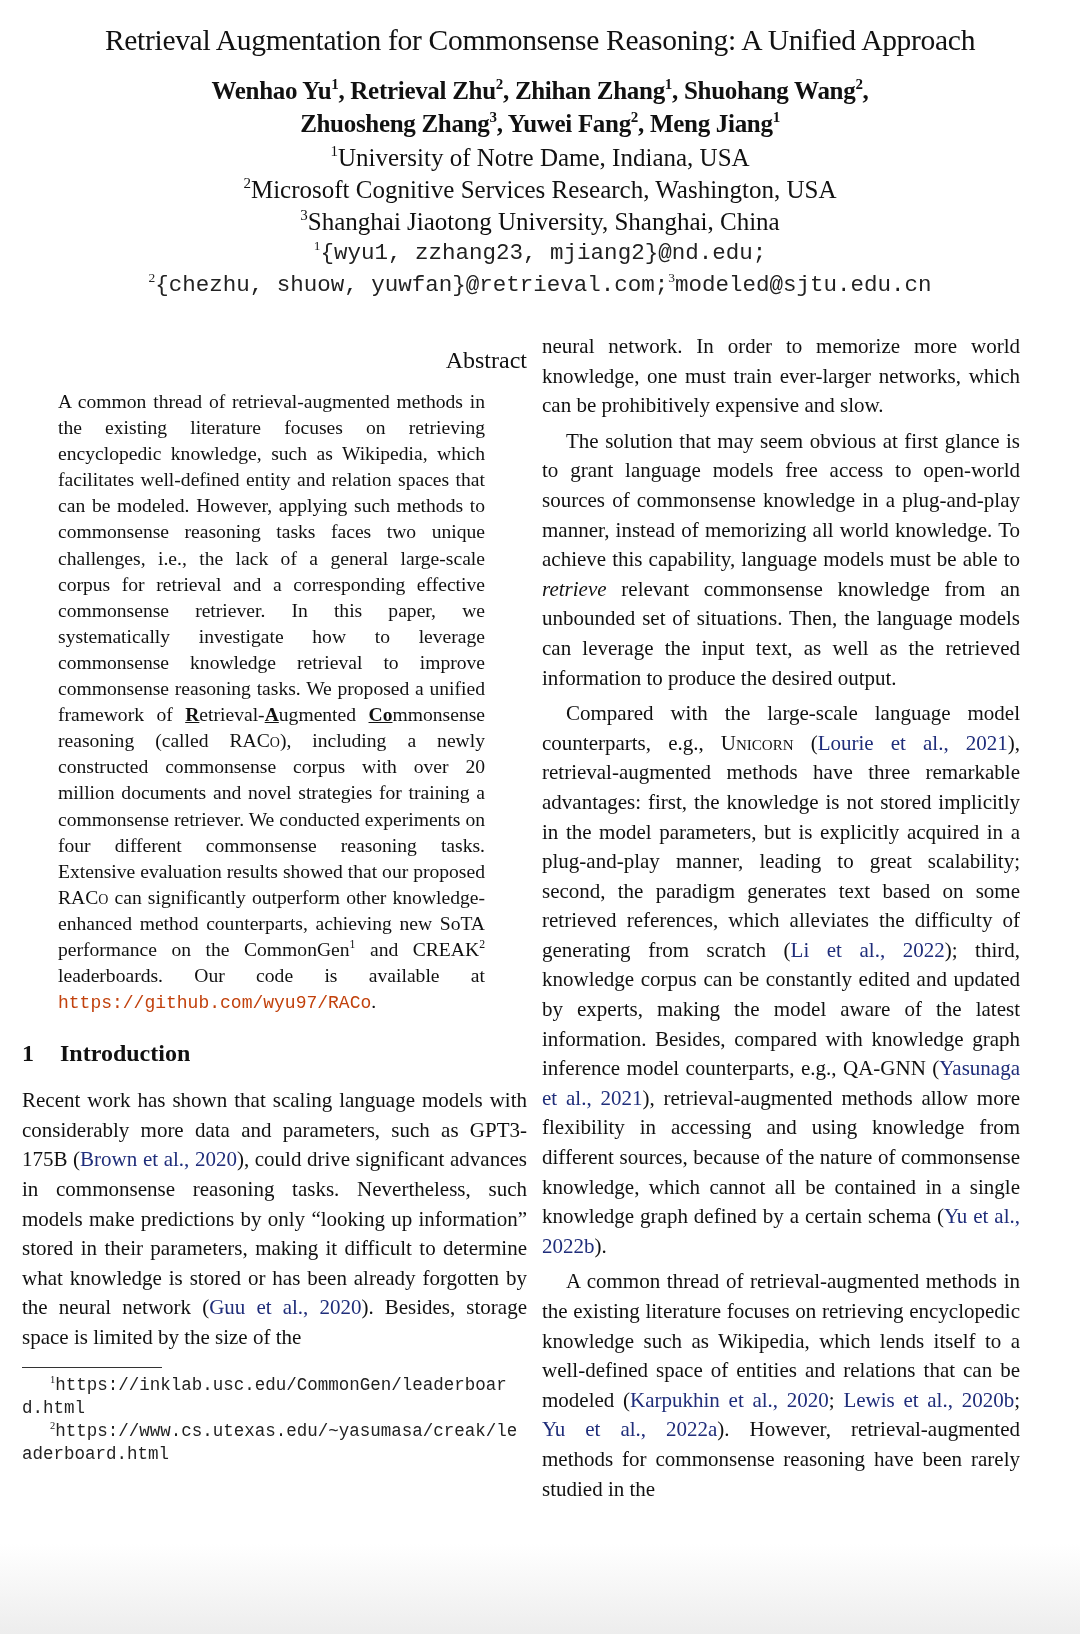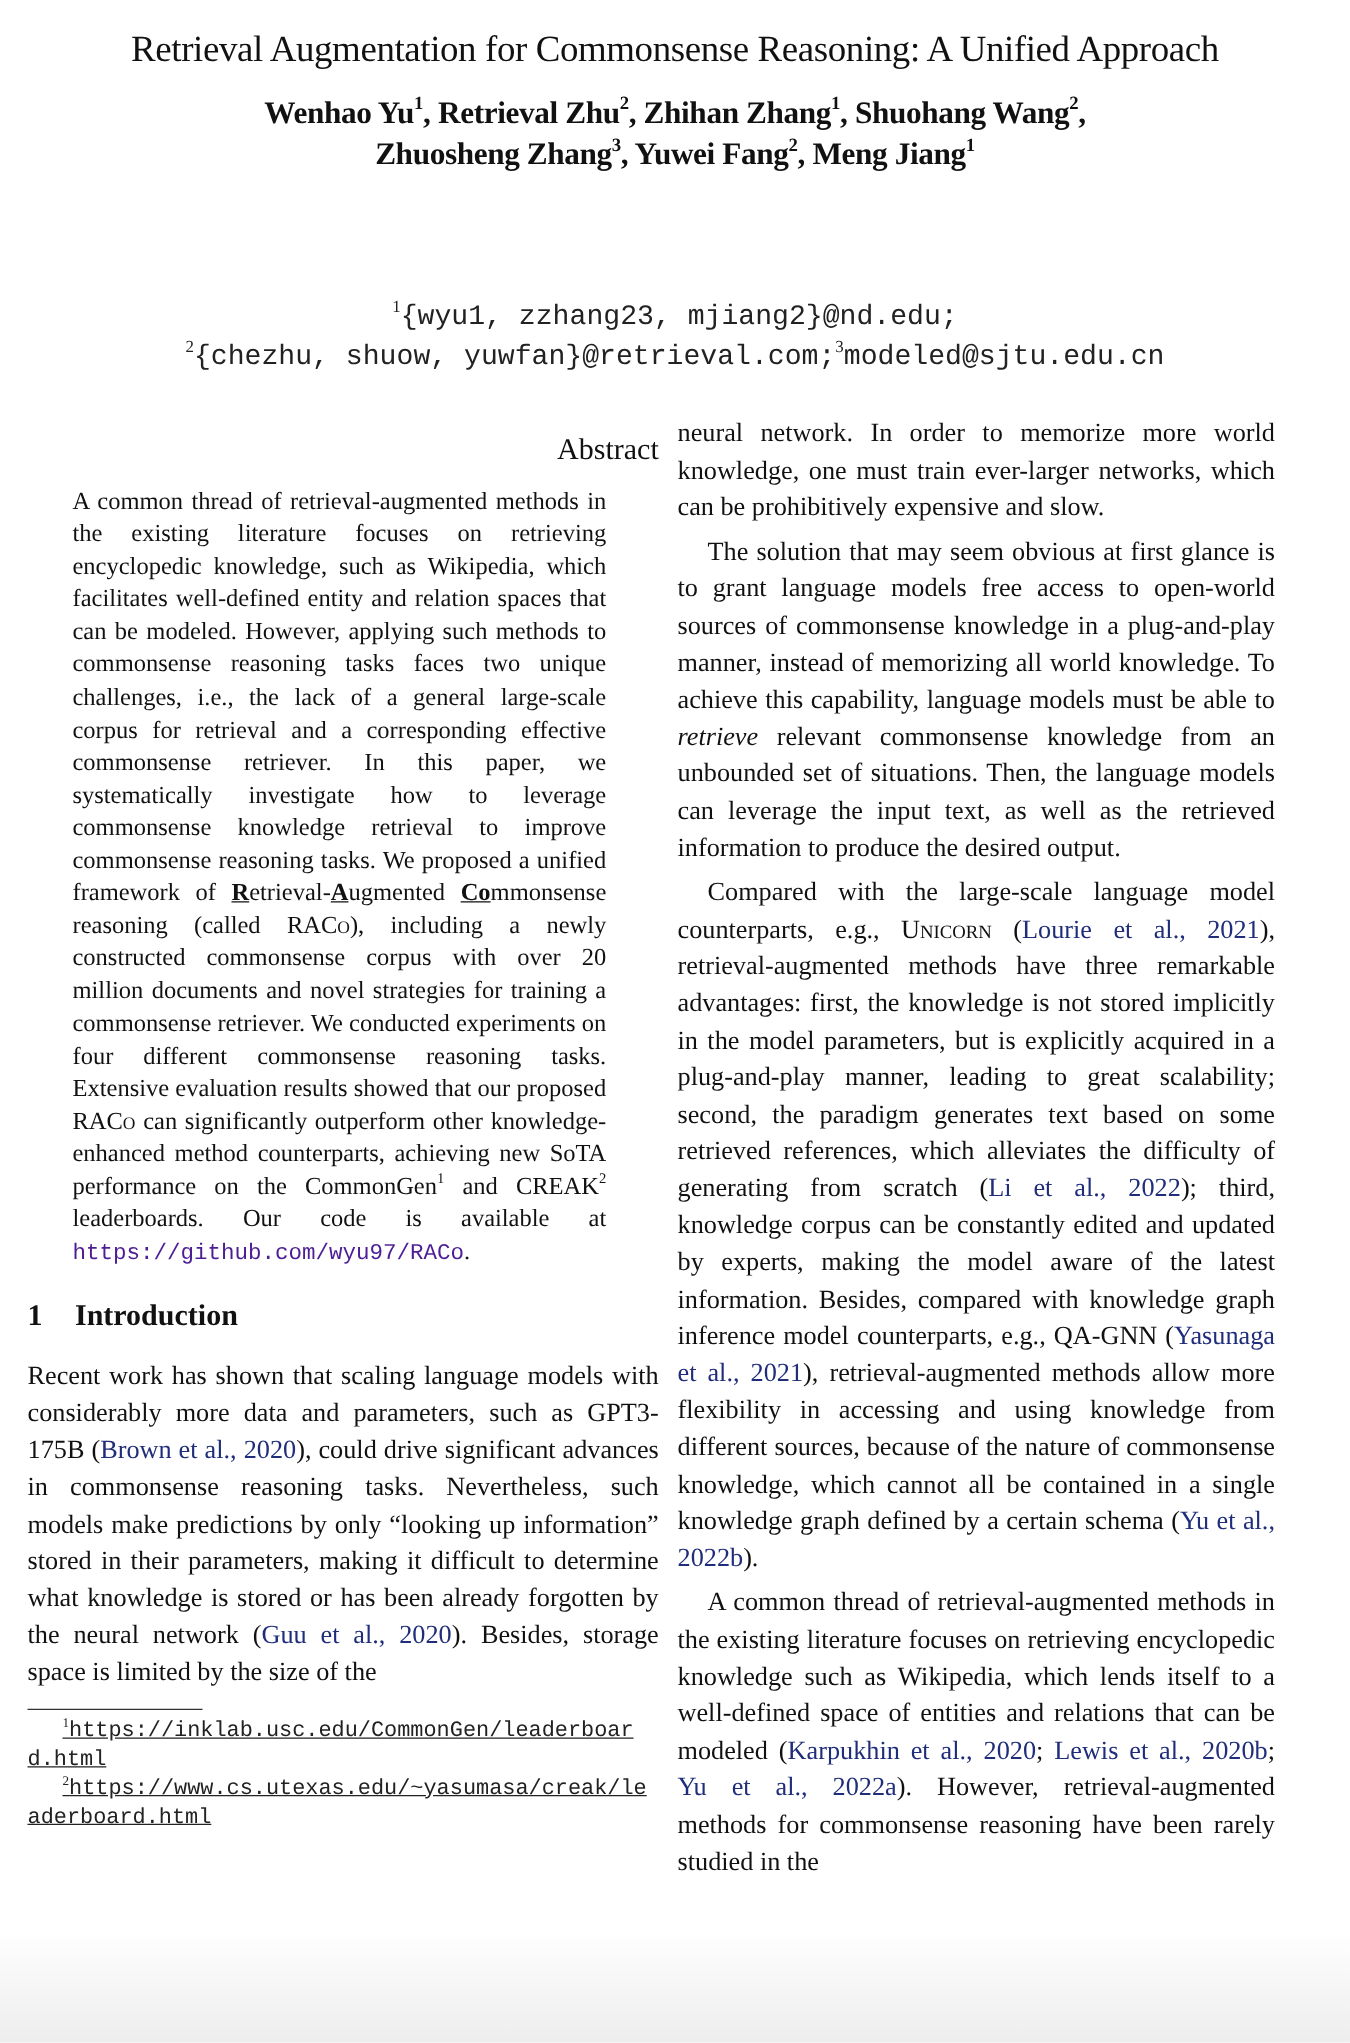--- a/index.html
+++ b/index.html
@@ -56,21 +56,21 @@
     line-height: 30px;
     margin: 0 0 14px 0;
   }
   .abstract {
     margin-left: 36px; margin-right: 42px;
     font-size: 19.6px;
     line-height: 26.1px;
     text-align: justify;
     hyphens: manual;
   }
-  .mono { font-family: "Liberation Mono", "DejaVu Sans Mono", monospace; color: #4c1d95; font-size: 18px; }
+  .mono { font-family: "Liberation Mono", "DejaVu Sans Mono", monospace; color: #c2410c; font-size: 18px; }
   .cite { color: #1f2d7a; }
   .sc { font-variant: small-caps; }
   .ul { text-decoration: underline; font-weight: bold; }
   .section-head {
     font-weight: bold;
     font-size: 24px;
     line-height: 30px;
     margin: 22px 0 18px 0;
   }
   .section-head .num { display: inline-block; width: 38px; }
@@ -83,21 +83,21 @@
   .right-col p + p { margin-top: 6px; text-indent: 24px; }
   .fn-rule {
     width: 140px; height: 1px; background: #333; margin: 14px 0 6px 0;
   }
   .footnotes {
     font-family: "Liberation Mono", "DejaVu Sans Mono", monospace;
     font-size: 17.5px;
     line-height: 23px;
     color: #222;
   }
-  .footnotes .fn { text-indent: 28px; text-decoration: underline; }
+  .footnotes .fn { text-indent: 28px; }
   .footnotes sup { font-family: "Liberation Serif", serif; }
   .col-right {
     position: absolute; left: 542px; top: 332px; width: 478px;
   }
   .bottom-shade {
     position: absolute; left: 0; right: 0; bottom: 0; height: 90px;
     background: linear-gradient(to bottom, rgba(220,220,220,0) 0%, rgba(215,215,215,0.45) 100%);
     pointer-events: none;
   }
 </style>
@@ -115,20 +115,25 @@
       <span><span>Zhihan Zhang</span><sup>1</sup><span>, </span></span>
       <span><span>Shuohang Wang</span><sup>2</sup><span>,</span></span>
     </div>
     <div>
       <span><span>Zhuosheng Zhang</span><sup>3</sup><span>, </span></span>
       <span><span>Yuwei Fang</span><sup>2</sup><span>, </span></span>
       <span><span>Meng Jiang</span><sup>1</sup><span></span></span>
     </div>
   </div>
 
+  <div class="affils">
+    <div><sup>1</sup><span>University of Notre Dame, Indiana, USA</span></div>
+    <div><sup>2</sup><span>Microsoft Cognitive Services Research, Washington, USA</span></div>
+    <div><sup>3</sup><span>Shanghai Jiaotong University, Shanghai, China</span></div>
+  </div>
 
   <div class="emails">
     <div><sup class="mono-sup">1</sup><span>{wyu1, zzhang23, mjiang2}@nd.edu;</span></div>
     <div><sup class="mono-sup">2</sup><span>{chezhu, shuow, yuwfan}@retrieval.com;</span><sup class="mono-sup">3</sup><span>modeled@sjtu.edu.cn</span></div>
   </div>
 
   <div class="col-left">
     <div class="abstract-title">Abstract</div>
     <div class="abstract">
       <span>A common thread of retrieval-augmented methods in the existing literature focuses on retrieving encyclopedic knowledge, such as Wikipedia, which facilitates well-defined entity and relation spaces that can be modeled. However, applying such methods to commonsense reasoning tasks faces two unique challenges, i.e., the lack of a general large-scale corpus for retrieval and a corresponding effective commonsense retriever.  In this paper, we systematically investigate how to leverage commonsense knowledge retrieval to improve commonsense reasoning tasks.  We proposed a unified framework of </span><span class="ul">R</span><span>etrieval-</span><span class="ul">A</span><span>ugmented </span><span class="ul">Co</span><span>mmonsense reasoning (called </span><span class="sc">RACo</span><span>), including a newly constructed commonsense corpus with over 20 million documents and novel strategies for training a commonsense retriever.  We conducted experiments on four different commonsense reasoning tasks.  Extensive evaluation results showed that our proposed </span><span class="sc">RACo</span><span> can significantly outperform other knowledge-enhanced method counterparts, achieving new SoTA performance on the CommonGen</span><sup>1</sup><span> and CREAK</span><sup>2</sup><span> leaderboards. Our code is available at </span><span class="mono">https://github.com/wyu97/RACo</span><span>.</span>

